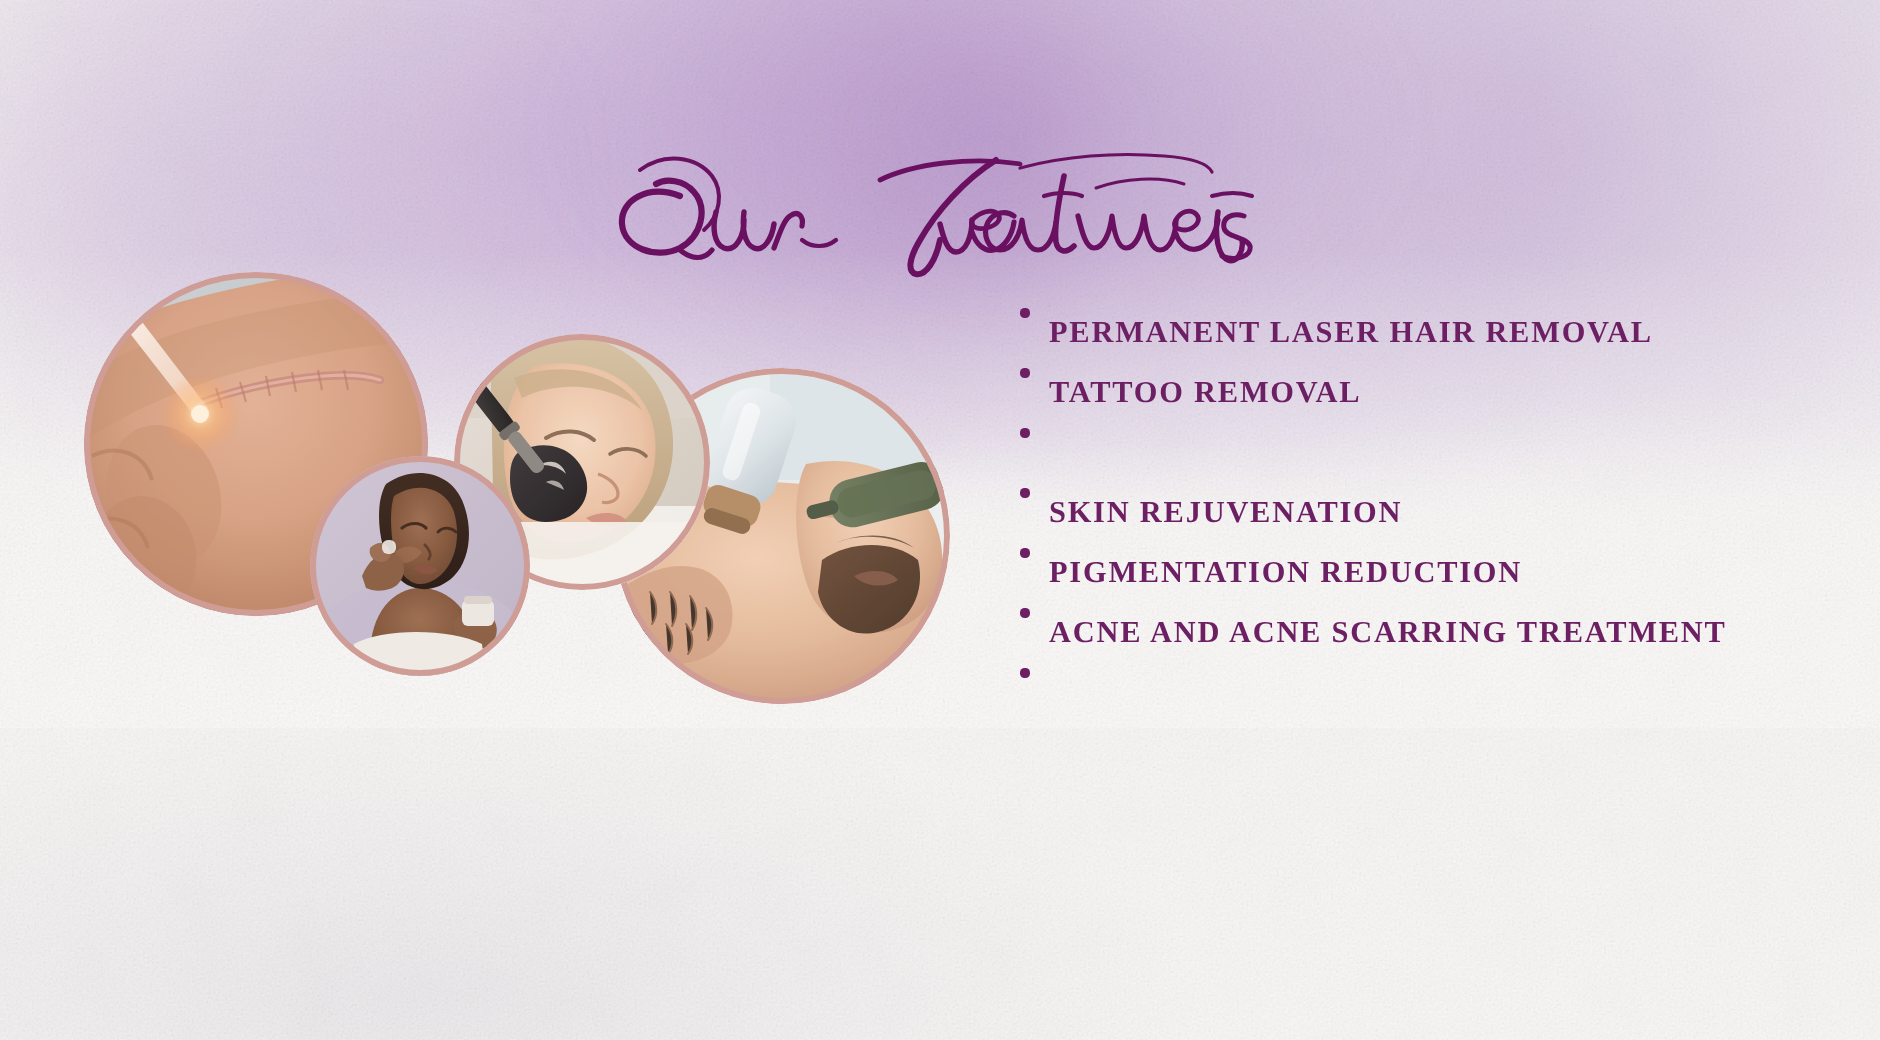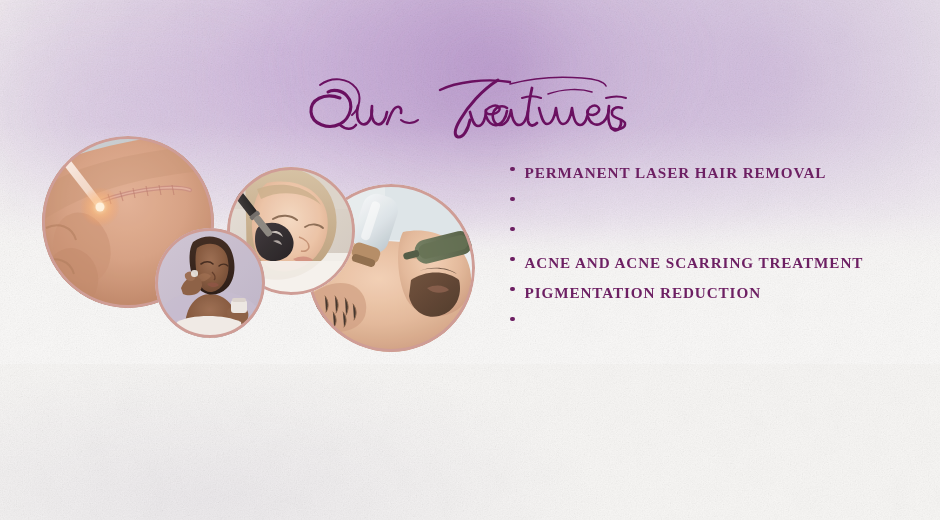--- a/index.html
+++ b/index.html
@@ -139,21 +139,21 @@
     top: 158px;
     width: 420px;
     z-index: 8;
     list-style: none;
     margin: 0;
     padding: 0;
   }
   #treatments li {
     position: relative;
     display: flex;
-    align-items: center;
+    align-items: flex-start;
     height: 30px;
     color: #6d1f63;
     font-family: "Liberation Serif", serif;
     font-size: 15.2px;
     font-weight: bold;
     letter-spacing: 0.9px;
     text-transform: uppercase;
     white-space: nowrap;
   }
   #treatments li .bullet {
@@ -450,30 +450,35 @@
     </svg>
   </div>
 
   <ul id="treatments">
     <li>
       <span class="bullet"></span>
       <span class="label">PERMANENT LASER HAIR REMOVAL</span>
     </li>
     <li>
       <span class="bullet"></span>
-    </li>
-    <li>
-      <span class="bullet"></span>
+      <span class="label">TATTOO REMOVAL</span>
+    </li>
+    <li>
+      <span class="bullet"></span>
+    </li>
+    <li>
+      <span class="bullet"></span>
+      <span class="label">SKIN REJUVENATION</span>
+    </li>
+    <li>
+      <span class="bullet"></span>
+      <span class="label">PIGMENTATION REDUCTION</span>
     </li>
     <li>
       <span class="bullet"></span>
       <span class="label">ACNE AND ACNE SCARRING TREATMENT</span>
     </li>
     <li>
       <span class="bullet"></span>
-      <span class="label">PIGMENTATION REDUCTION</span>
-    </li>
-    <li>
-      <span class="bullet"></span>
     </li>
   </ul>
 
 </div>
 
 </body></html>

